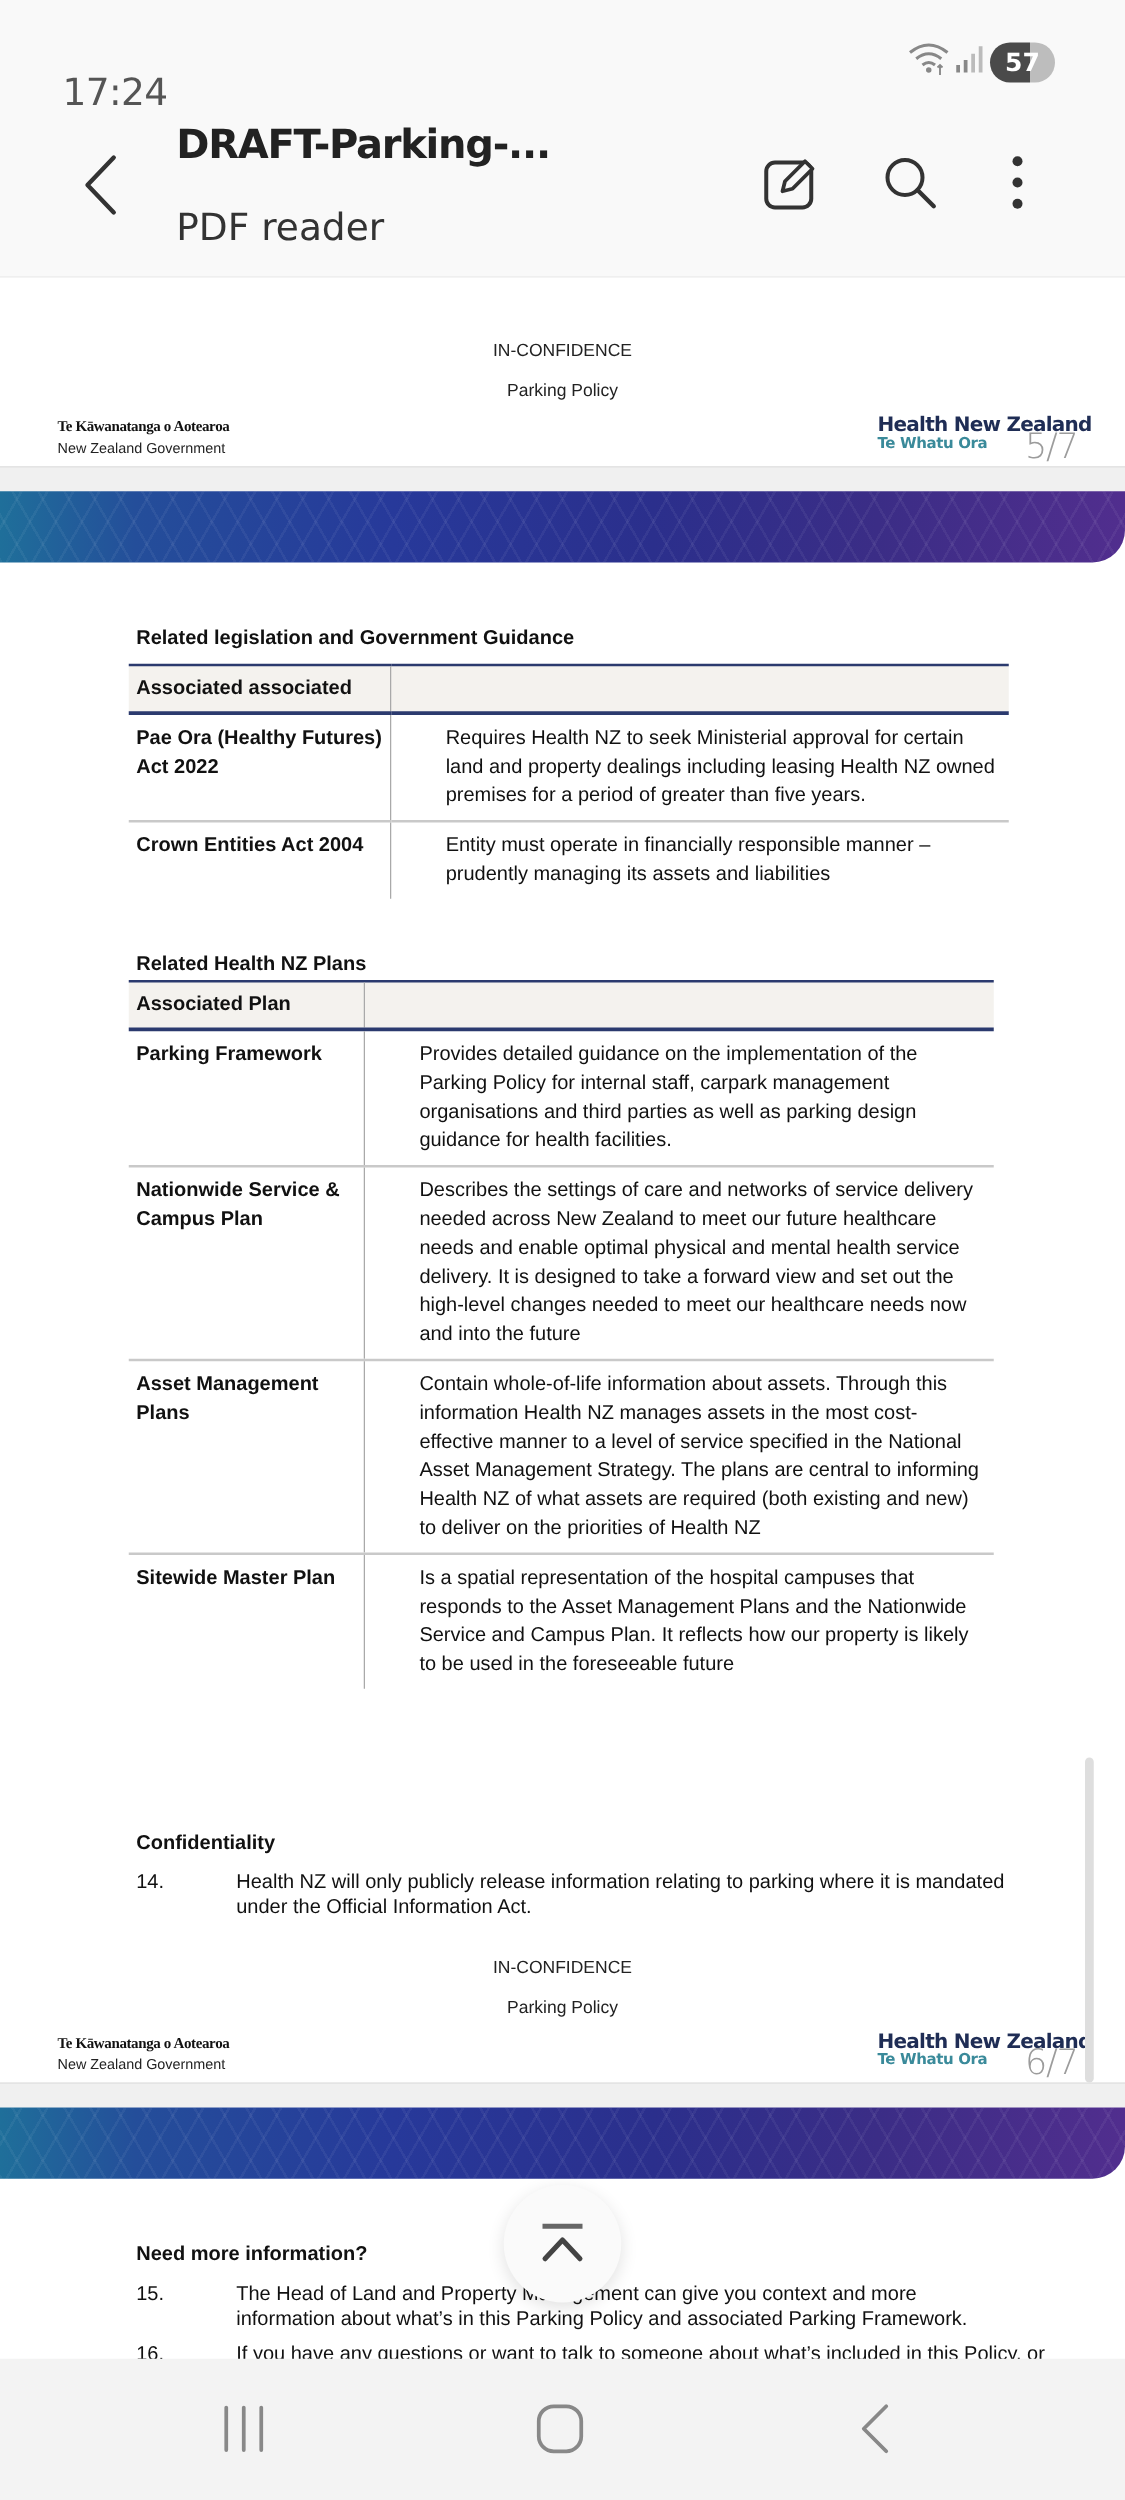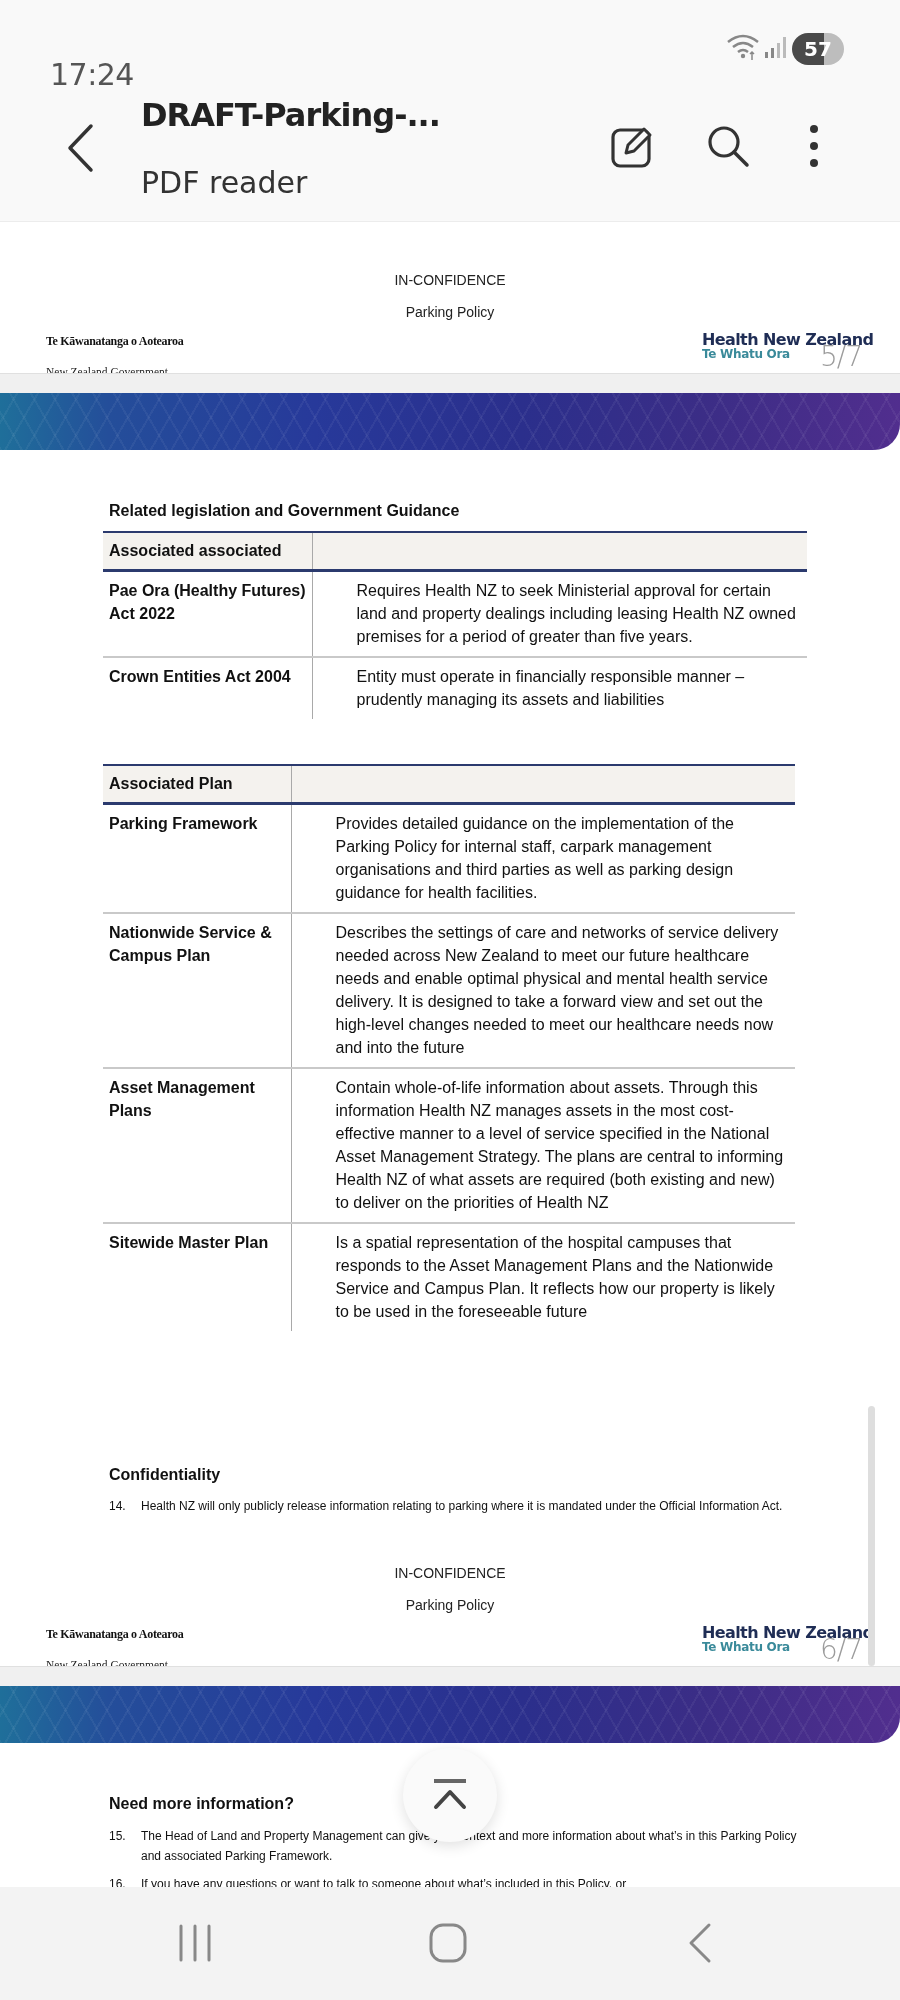--- a/index.html
+++ b/index.html
@@ -13,21 +13,21 @@
   .battery { width: 52px; height: 32px; border-radius: 16px; background: linear-gradient(90deg, #4a4a4a 0 62%, #bdbdbd 62% 100%); color: #fff; font-size: 20px; font-weight: bold; display: flex; align-items: center; justify-content: center; font-family: "DejaVu Sans", sans-serif; }
   .back-btn { position: absolute; left: 60px; top: 118px; width: 40px; height: 60px; display: flex; align-items: center; justify-content: center; }
   .doc-title { position: absolute; left: 141px; top: 96px; font-size: 32px; font-weight: bold; color: #222; font-family: "DejaVu Sans", sans-serif; letter-spacing: -1px; white-space: nowrap; }
   .doc-subtitle { position: absolute; left: 141px; top: 165px; font-size: 30px; color: #333; font-family: "DejaVu Sans", sans-serif; }
   .app-action { position: absolute; top: 120px; width: 50px; height: 52px; display: flex; align-items: center; justify-content: center; }
 
   
   .pf-center { position: absolute; left: 0; width: 900px; text-align: center; font-size: 14px; color: #222; font-family: "Liberation Sans", sans-serif; }
   .gov-logo { position: absolute; left: 46px; }
   .gov-logo .l1 { font-family: "Liberation Serif", serif; font-weight: bold; font-size: 12px; color: #111; letter-spacing: -0.3px; }
-  .gov-logo .l2 { font-family: Liberation Serif, serif; font-size: 11.5px; color: #222; margin-top: 17px; }
+  .gov-logo .l2 { font-family: Liberation Sans, sans-serif; font-size: 11.5px; color: #222; margin-top: 4px; }
   .hnz-logo { position: absolute; left: 702px; }
   .hnz-logo .l1 { font-family: "DejaVu Sans", sans-serif; font-weight: bold; font-size: 16px; color: #1f2d55; letter-spacing: -0.6px; }
   .hnz-logo .l2 { font-family: "DejaVu Sans", sans-serif; font-weight: bold; font-size: 12px; color: #3a8a9a; letter-spacing: -0.3px; margin-top: -2px; }
   .page-num { position: absolute; left: 820px; font-size: 28px; color: #9c9c9c; font-family: "DejaVu Sans", sans-serif; font-weight: 200; letter-spacing: -1px; }
   .page-gap { position: absolute; left: 0; width: 900px; background: #f0f0f0; border-top: 1px solid #e0e0e0; }
   .band { position: absolute; left: 0; width: 900px; height: 57px; border-bottom-right-radius: 26px;
           background: linear-gradient(90deg, #1f6f9a 0%, #244e9a 12%, #27399a 35%, #2b2f8c 58%, #3b2d86 78%, #512e8e 100%); overflow: hidden; }
   .band::after { content: ""; position: absolute; inset: 0;
           background: repeating-linear-gradient(60deg, rgba(255,255,255,0.05) 0 2px, transparent 2px 18px),
                       repeating-linear-gradient(-60deg, rgba(255,255,255,0.05) 0 2px, transparent 2px 18px); }
@@ -36,21 +36,21 @@
   .section-title { position: absolute; left: 109px; font-size: 16px; font-weight: bold; color: #111; }
   table.doc-table { position: absolute; left: 103px; border-collapse: collapse; font-size: 16px; color: #111; }
   .doc-table th { background: #f4f2ee; text-align: left; font-weight: bold; height: 38px; padding: 0 6px;
                   border-top: 2px solid #2b3a6e; border-bottom: 3px solid #2b3a6e; }
   .doc-table th + th { border-left: 1px solid #a9a9a9; }
   .doc-table td { vertical-align: top; padding: 7px 6px 8px 6px; line-height: 23px; border-bottom: 2px solid #c9c9c9; }
   .doc-table tr:last-child td { border-bottom: none; }
   .doc-table td.k { font-weight: bold; }
   .doc-table td.v { border-left: 1px solid #a9a9a9; padding-left: 44px; }
 
-  .numbered { position: absolute; left: 109px; font-size: 12px; line-height: 20px; color: #111; display: flex; }
+  .numbered { position: absolute; left: 109px; font-size: 16px; line-height: 20px; color: #111; display: flex; gap: 48px; }
   .numbered .n { width: 32px; flex: none; }
 
   .scroll-track { position: absolute; left: 868px; top: 1406px; width: 7px; height: 260px; background: #dedede; border-radius: 4px; }
 
   .fab-top { position: absolute; left: 403px; top: 1748px; width: 94px; height: 94px; border-radius: 50%; background: #fafafa;
              box-shadow: 0 4px 14px rgba(0,0,0,0.12); display: flex; align-items: center; justify-content: center; }
 
   .navbar { position: absolute; left: 0; top: 1887px; width: 900px; height: 113px; background: #f3f3f3; }
   .nav-btn { position: absolute; top: 28px; width: 80px; height: 56px; display: flex; align-items: center; justify-content: center; }
 </style>
@@ -142,21 +142,21 @@
       <td class="v">Requires Health NZ to seek Ministerial approval for certain land and property dealings including leasing Health NZ owned premises for a period of greater than five years.</td>
     </tr>
     <tr>
       <td class="k">Crown Entities Act 2004</td>
       <td class="v">Entity must operate in financially responsible manner – prudently managing its assets and liabilities</td>
     </tr>
   </tbody>
 </table>
 
 <div class="section-title" style="top:763px;">Related Health NZ Plans</div>
-<table class="doc-table" style="top:764px; width:692px;">
+<table class="doc-table" style="top:784px; width:692px;">
   <colgroup>
       <col style="width:188px">
       <col>
     </colgroup>
   <thead>
     <tr>
       <th>Associated Plan</th>
       <th></th>
     </tr>
   </thead>

